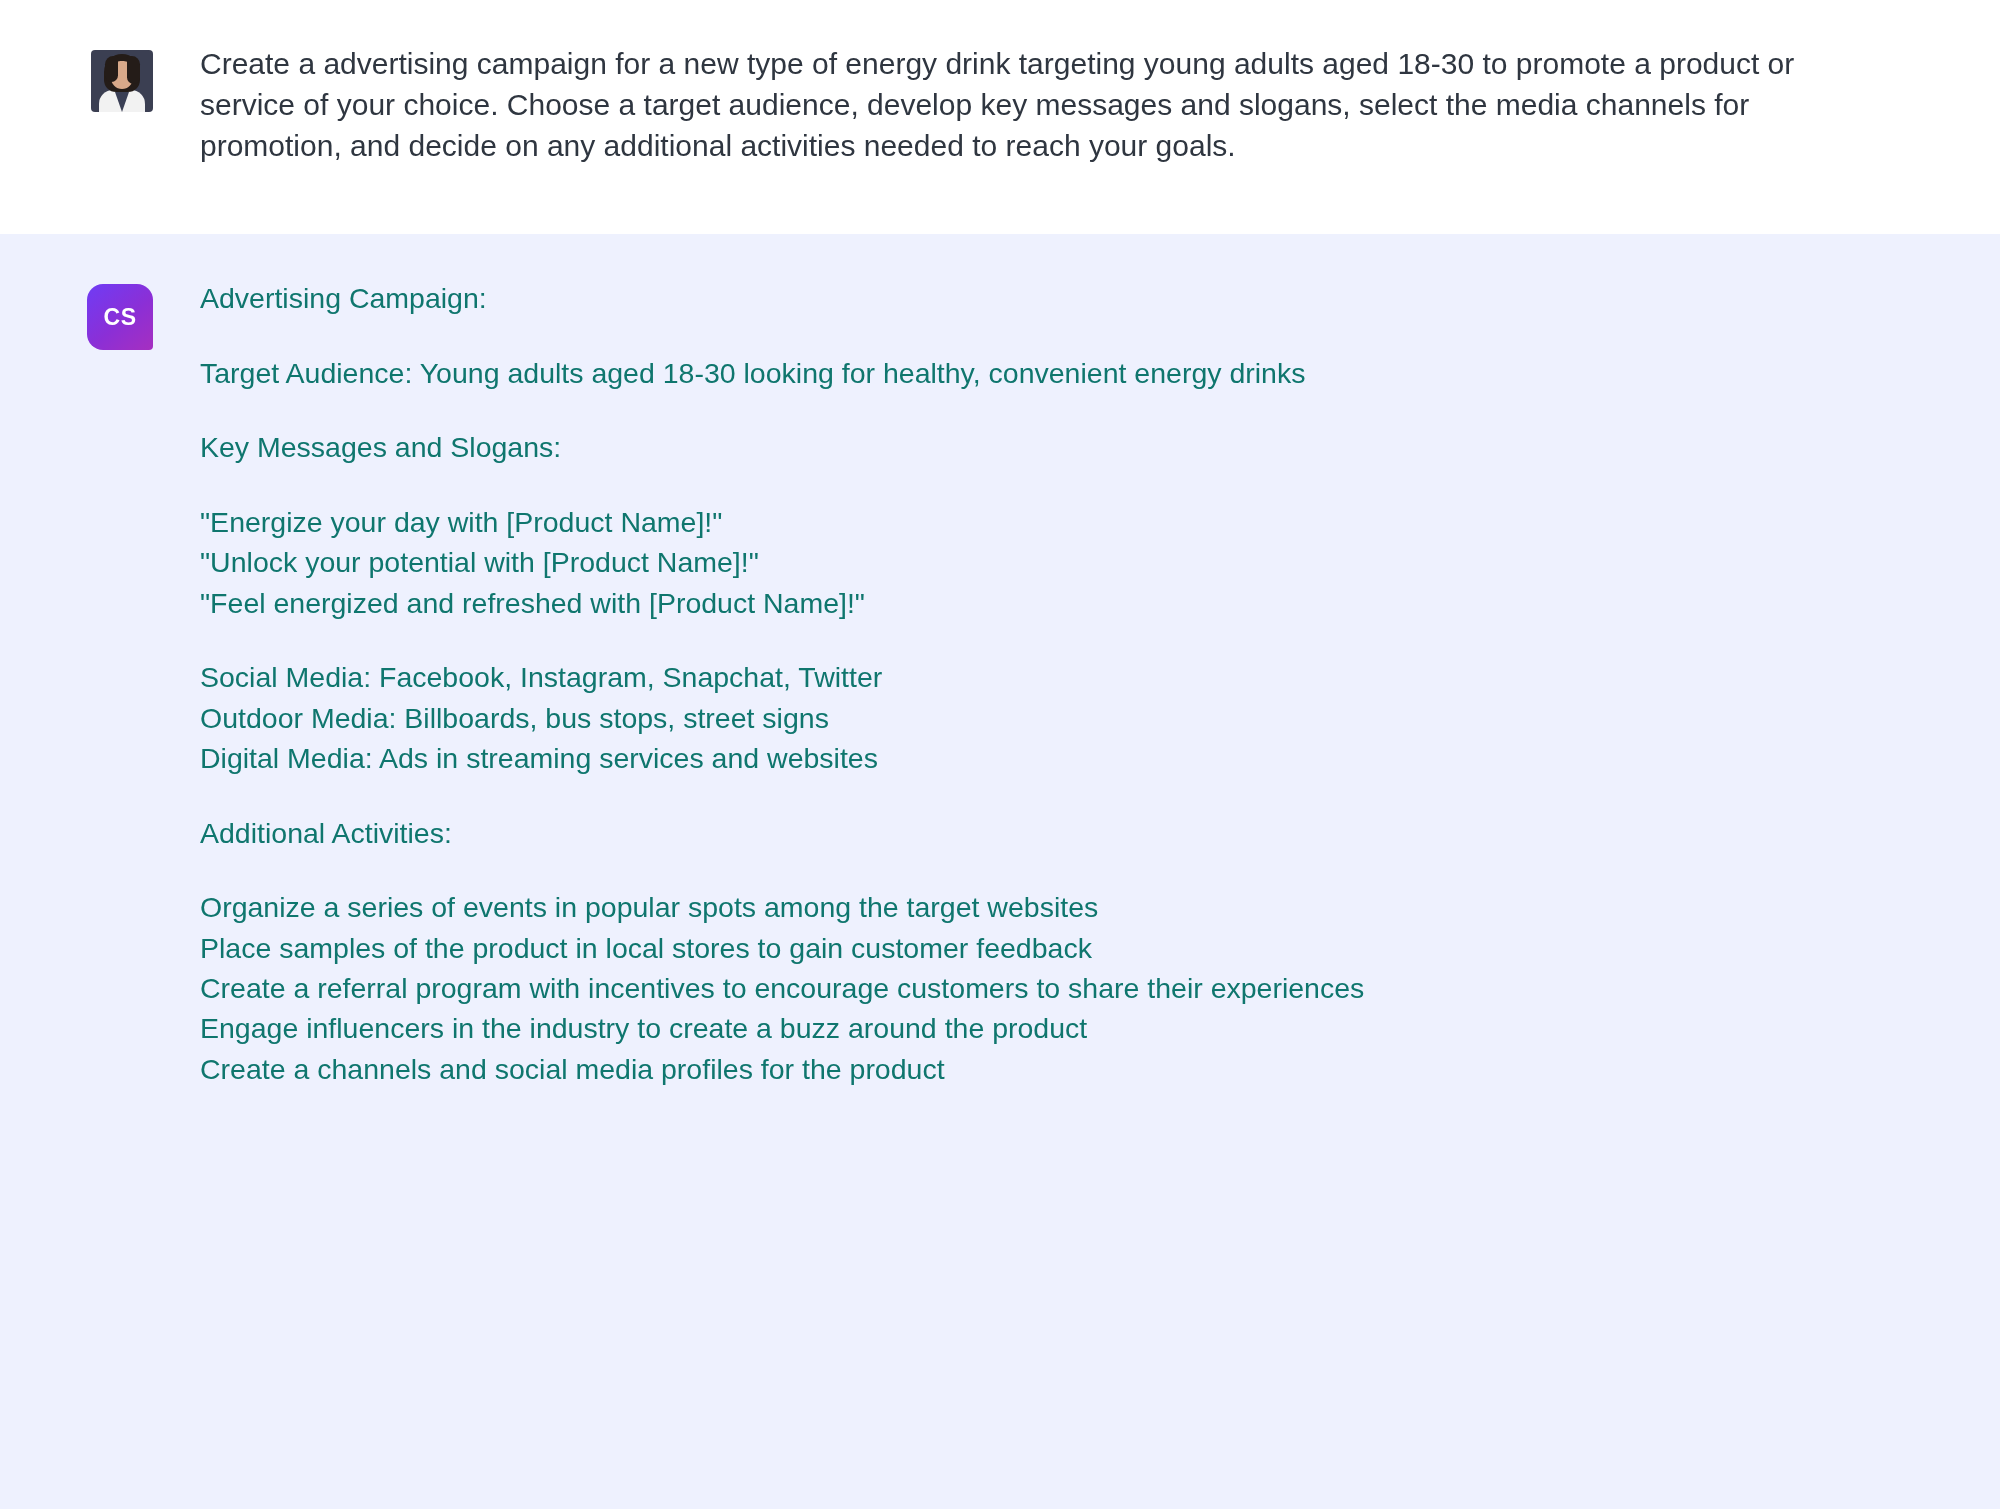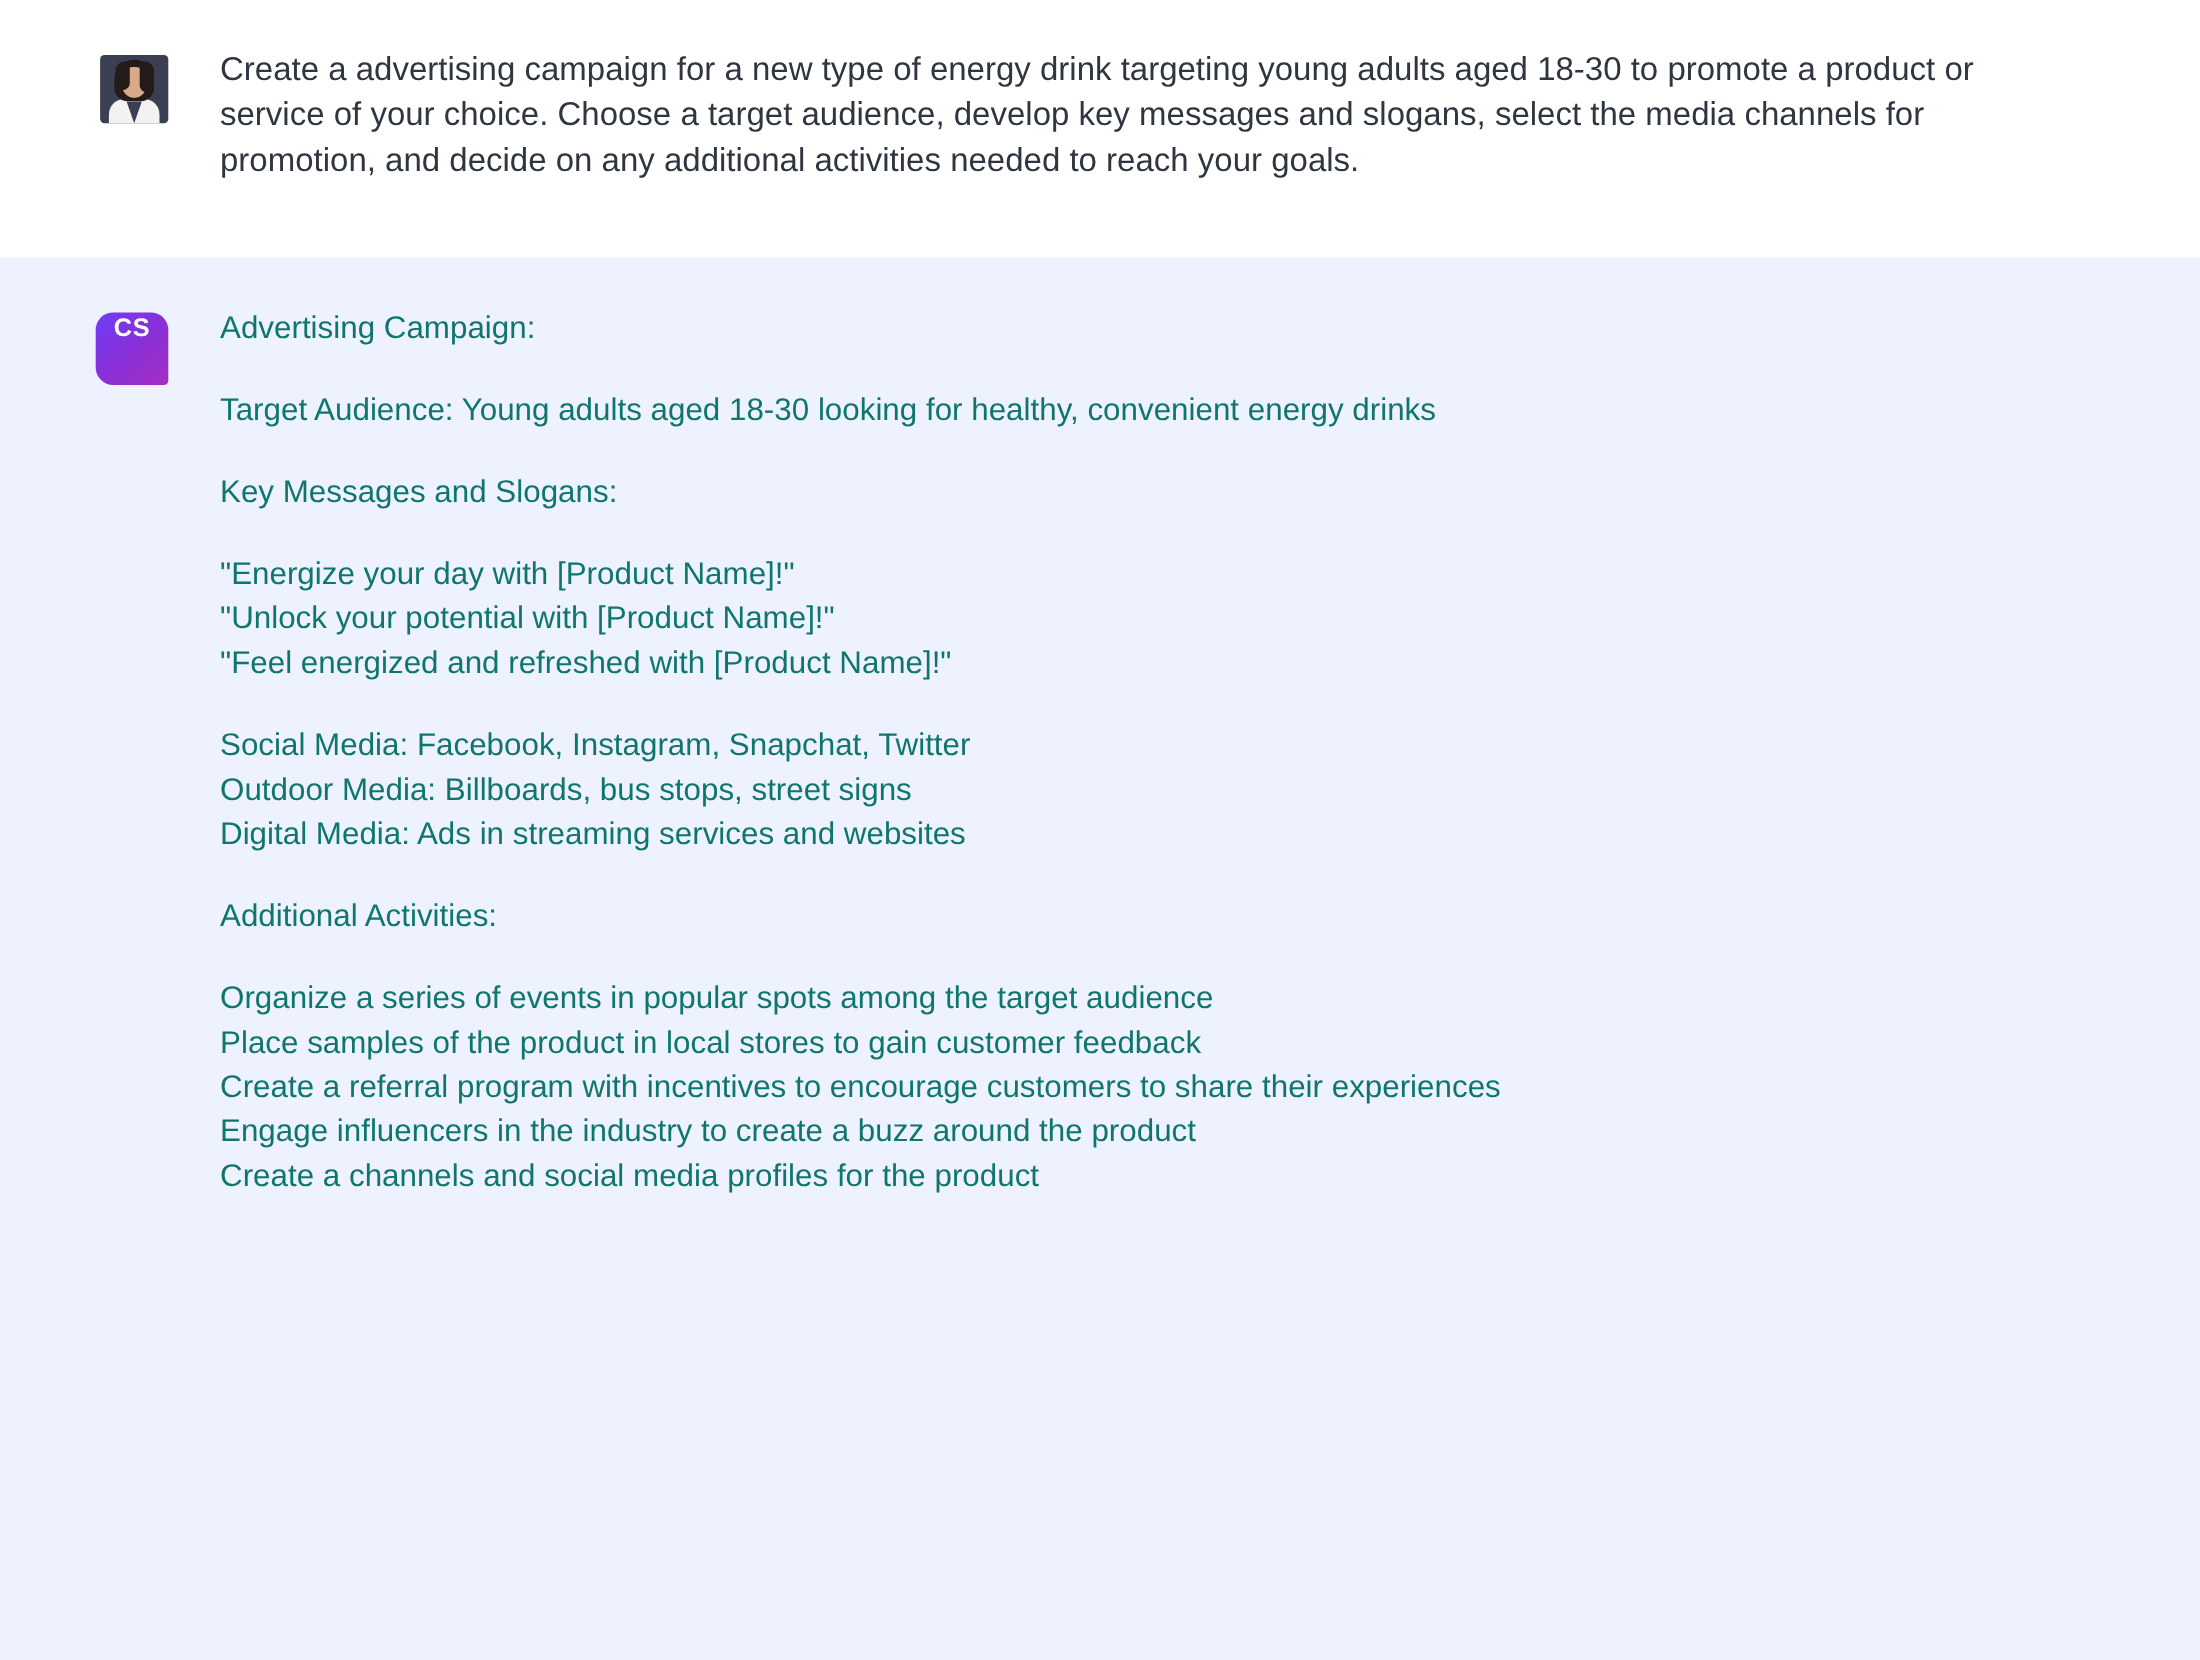--- a/index.html
+++ b/index.html
@@ -103,21 +103,21 @@
     background: #3a3f55;
     clip-path: polygon(50% 100%, 0 0, 100% 0);
   }
   .avatar-bot {
     width: 66px;
     height: 66px;
     border-radius: 16px 16px 4px 16px;
     background: linear-gradient(140deg, #6f3cf5 0%, #8b2fd6 55%, #a62fc0 100%);
     color: #ffffff;
     display: flex;
-    align-items: flex-start;
+    align-items: center;
     justify-content: center;
     font-size: 23px;
     font-weight: bold;
     letter-spacing: 0.5px;
   }
   .body-col {
     flex: 1 1 auto;
     padding-right: 120px;
     max-width: 1760px;
   }
@@ -191,21 +191,21 @@
 
       <p class="lines">
         <span>Social Media: Facebook, Instagram, Snapchat, Twitter</span>
         <span>Outdoor Media: Billboards, bus stops, street signs</span>
         <span>Digital Media: Ads in streaming services and websites</span>
       </p>
 
       <p class="block">Additional Activities:</p>
 
       <p class="lines">
-        <span>Organize a series of events in popular spots among the target audience</span>
+        <span>Organize a series of events in popular spots among the target websites</span>
         <span>Place samples of the product in local stores to gain customer feedback</span>
         <span>Create a referral program with incentives to encourage customers to share their experiences</span>
         <span>Engage influencers in the industry to create a buzz around the product</span>
         <span>Create a channels and social media profiles for the product</span>
       </p>
 
     </div>
   </div>
 
 </div>

